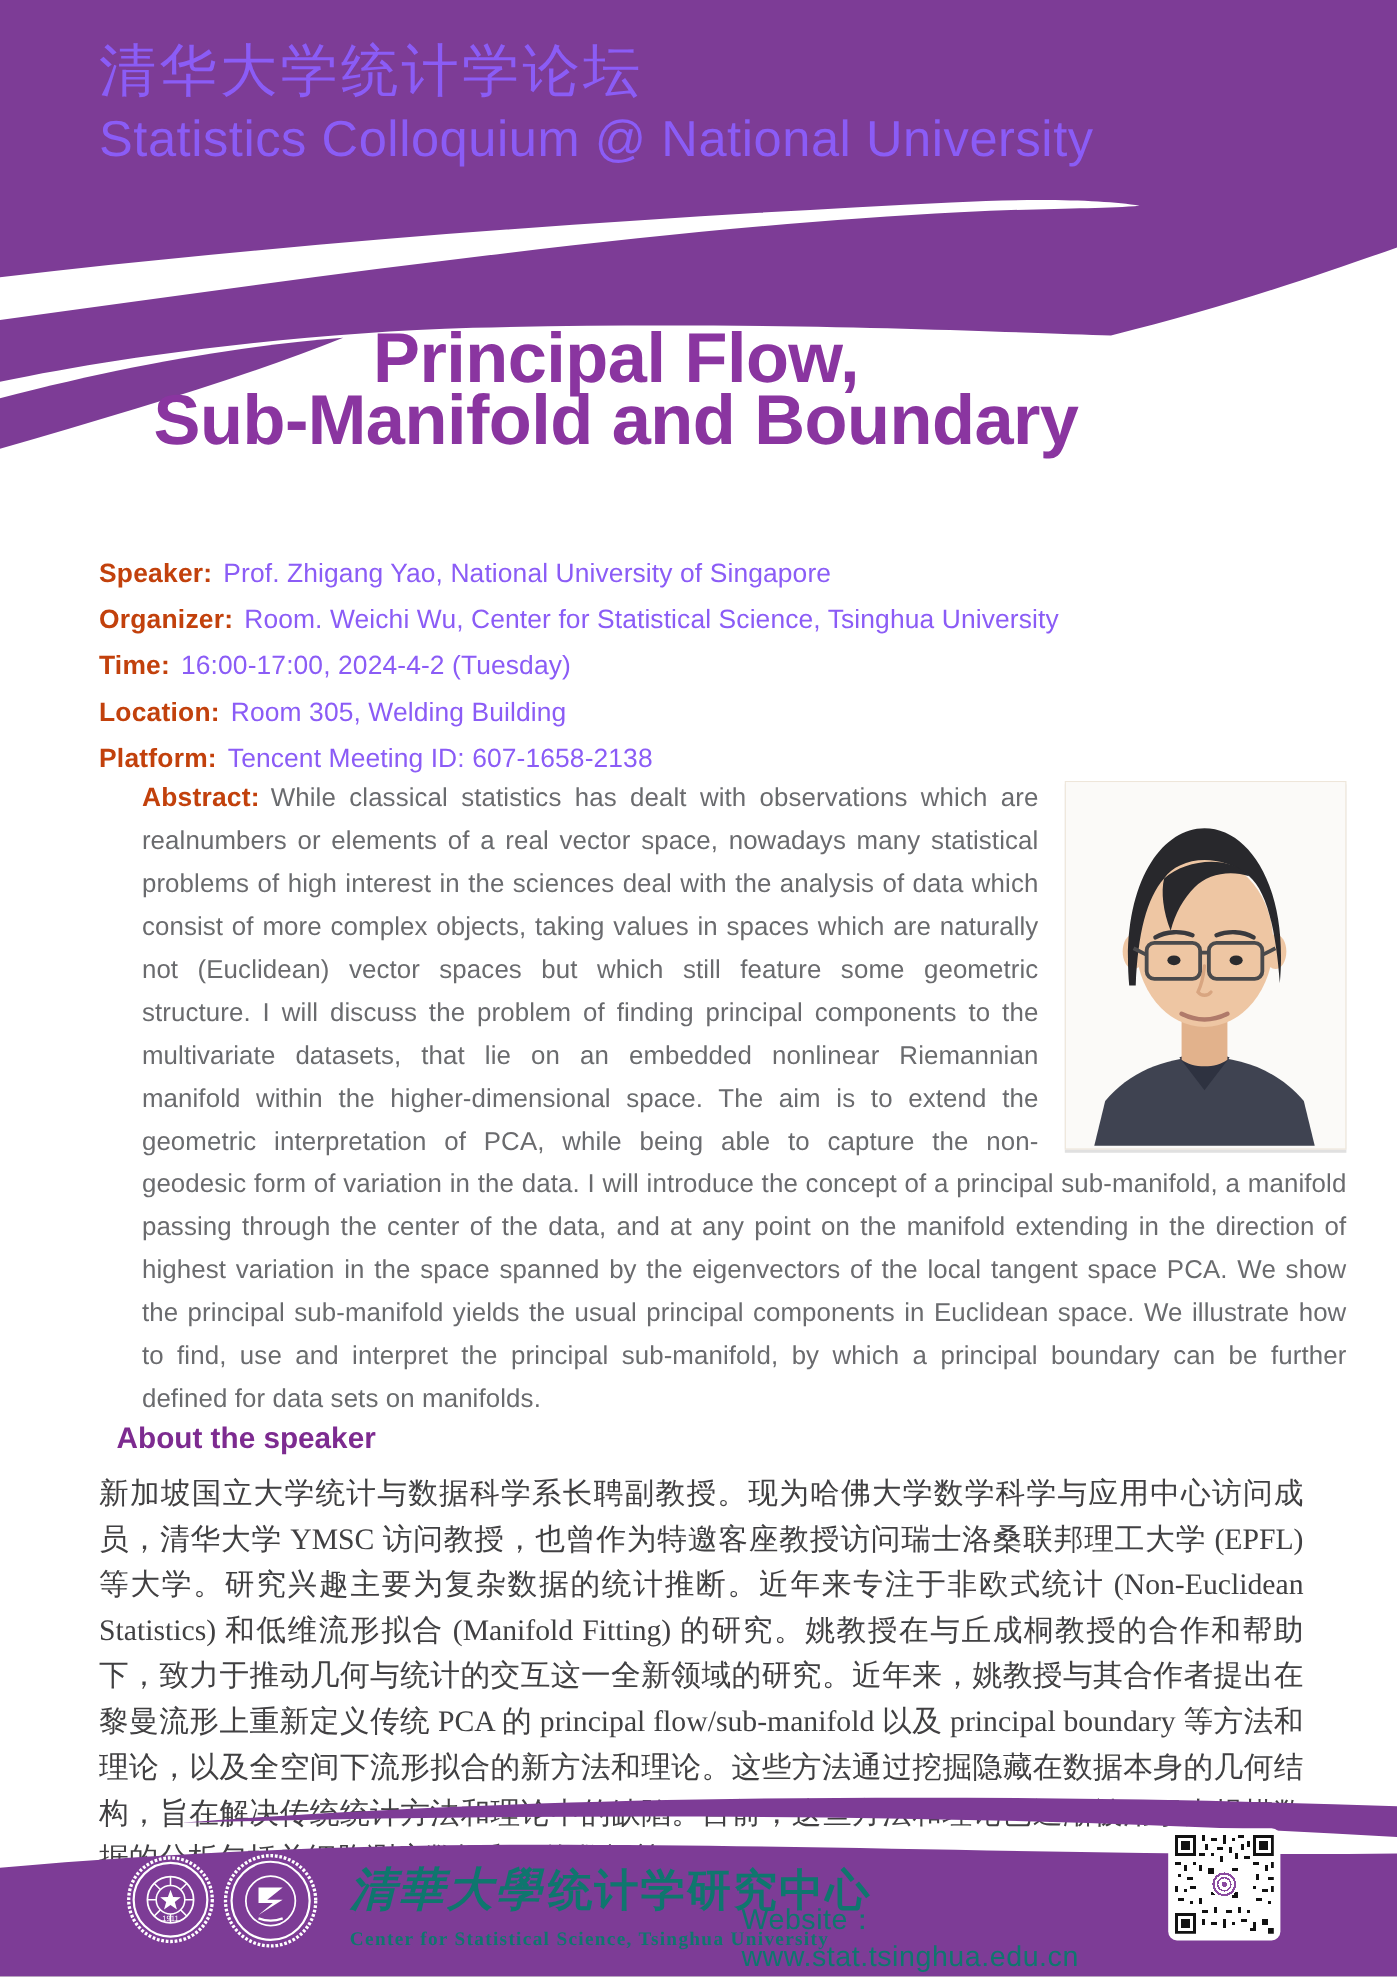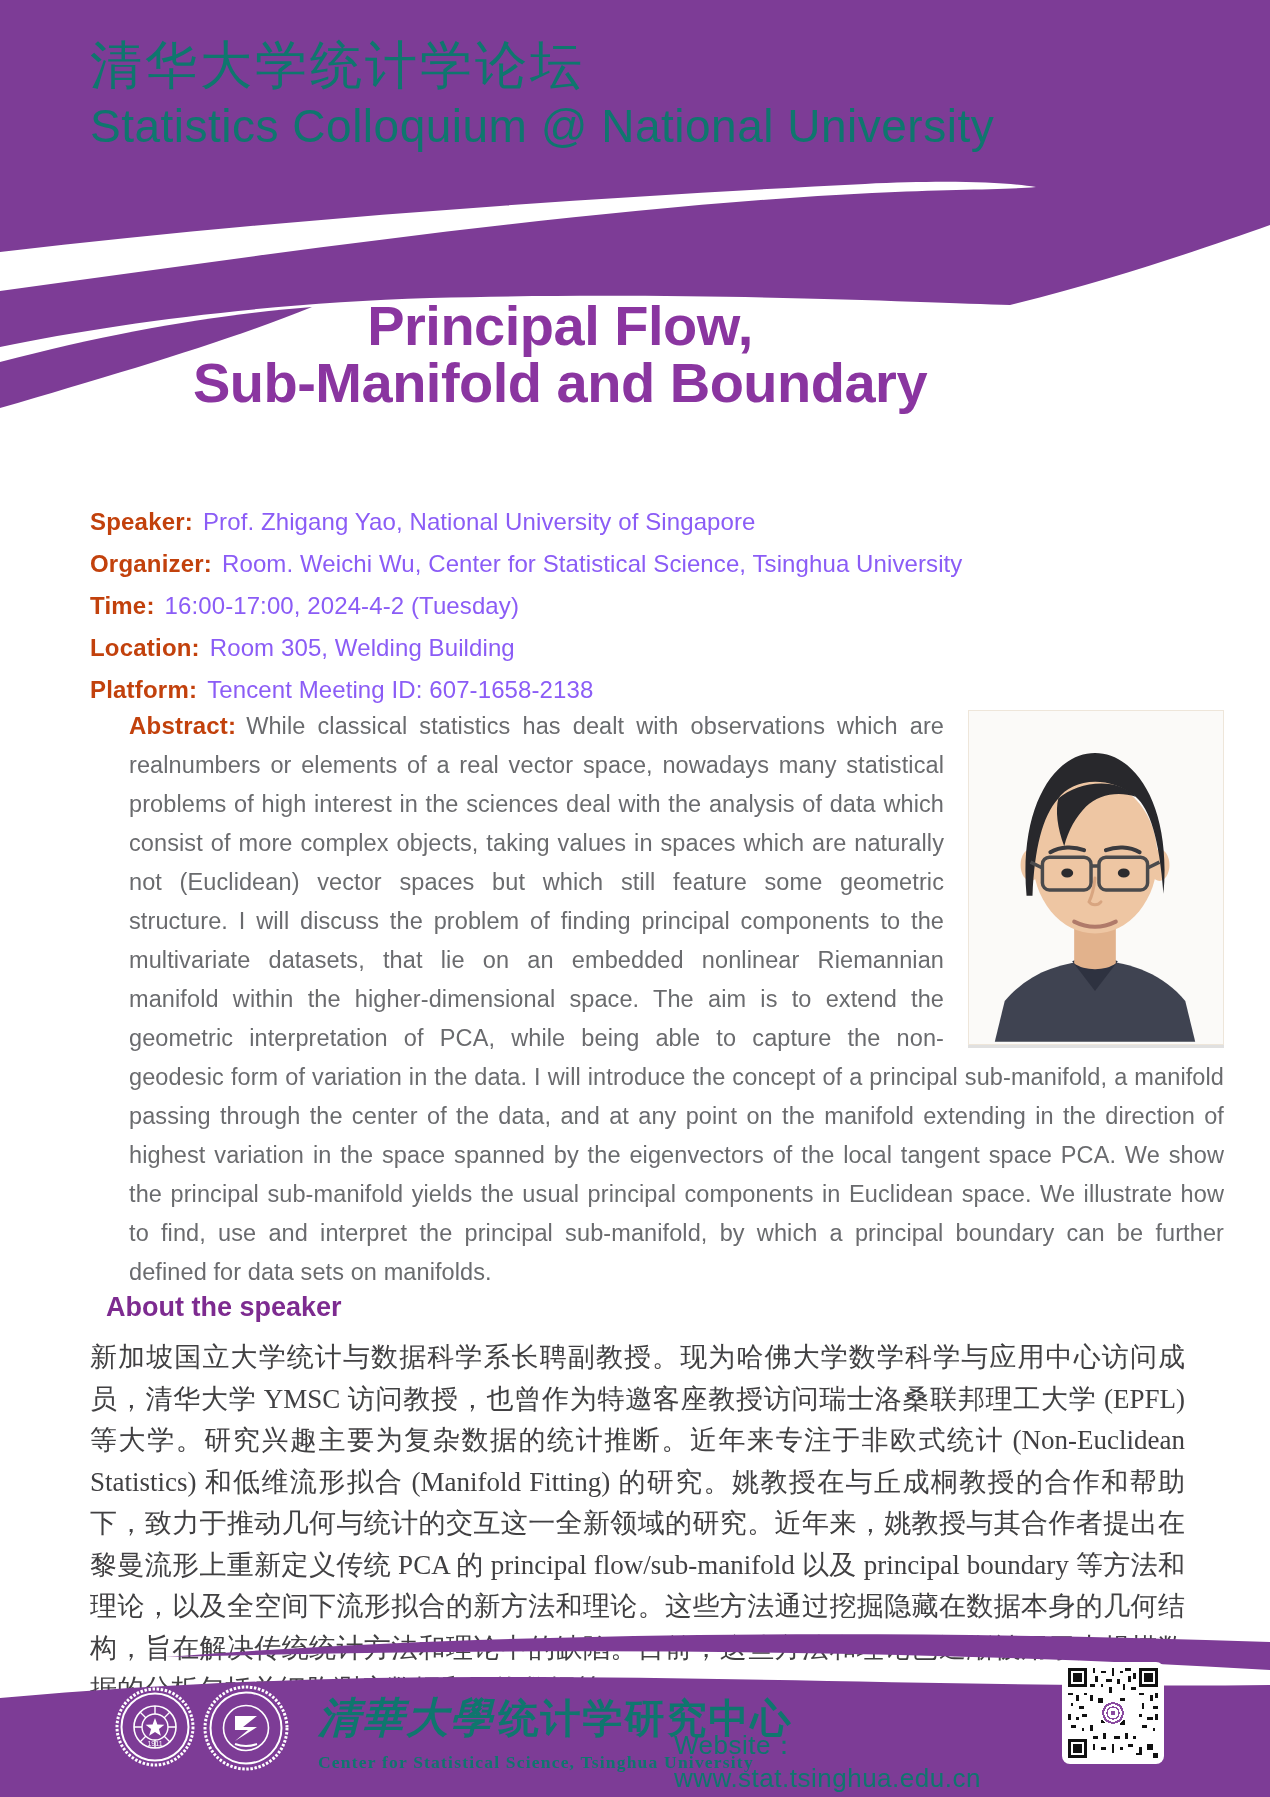--- a/index.html
+++ b/index.html
@@ -4,28 +4,28 @@
 <style>
   html,body{margin:0;padding:0;background:#9a9a9a;}
   .page{
     position:relative;width:1270px;height:1797px;margin:0 auto;
     background:#ffffff;overflow:hidden;
     font-family:"Liberation Sans",sans-serif;
   }
   svg{display:block;}
   
   .header-svg{position:absolute;top:0;left:0;}
-  .header-text{position:absolute;top:34px;left:90px;color:#0f766e;}
+  .header-text{position:absolute;top:34px;left:90px;color:#8b5cf6;}
   .header-title-cn{font-size:52px;font-weight:300;letter-spacing:3px;line-height:62px;}
   .header-title-en{font-size:46px;font-weight:300;letter-spacing:0.5px;line-height:60px;}
   
   .talk-title{
     position:absolute;top:297px;left:0;width:1120px;
     text-align:center;color:#8a35a0;font-weight:bold;
-    font-size:56px;line-height:57px;letter-spacing:-0.5px;
+    font-size:64px;line-height:57px;letter-spacing:-0.5px;
   }
   
   .info{position:absolute;top:509px;left:90px;width:1095px;}
   .info-row{margin-bottom:17px;font-size:24px;line-height:25px;white-space:nowrap;}
   .info-label{color:#c2410c;font-weight:bold;margin-right:10px;letter-spacing:0.2px;}
   .info-value{color:#8b5cf6;letter-spacing:0.1px;}
   
   .abstract{
     position:absolute;top:706px;left:90px;width:1095px;
     font-size:23.5px;line-height:39px;color:#6a6b6e;

